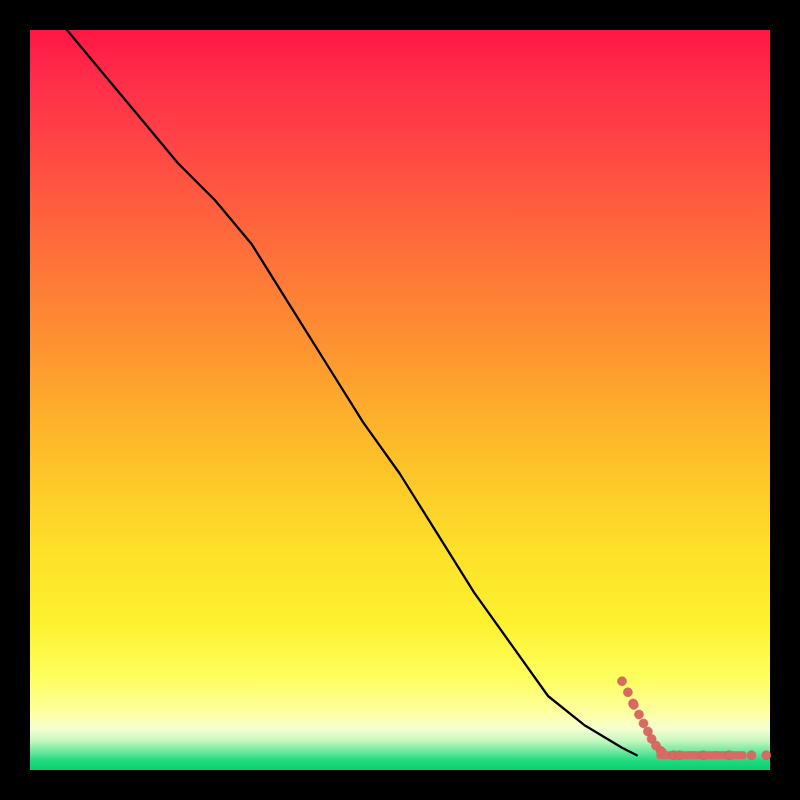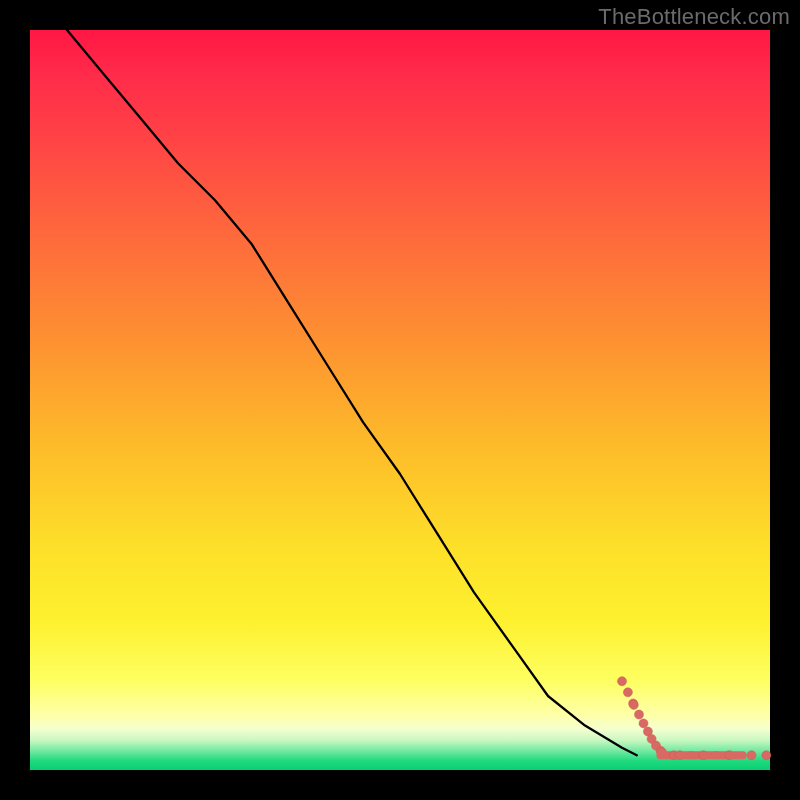--- a/index.html
+++ b/index.html
@@ -77,21 +77,20 @@
   .series-dash {
     stroke: #d96a63;
     stroke-width: 8;
     stroke-linecap: round;
   }
 </style>
 </head>
 <body>
 
 <div class="wrap">
-  <div class="watermark">TheBottleneck.com</div>
 
   <div class="plot-area">
     <svg class="overlay" viewBox="0 0 740 740">
       <path id="threshold-line-path" class="line-path" d="M37.0 0.0 L74.0 44.4 L111.0 88.8 L148.0 133.2 L185.0 170.2 L222.0 214.6 L259.0 273.8 L296.0 333.0 L333.0 392.2 L370.0 444.0 L407.0 503.2 L444.0 562.4 L481.0 614.2 L518.0 666.0 L555.0 695.6 L592.0 717.8 L606.8 725.2"></path>
       <g id="scatter-group">
           <circle cx="592.0" cy="651.2" r="4.5" class="series-dot"></circle>
           <circle cx="597.9" cy="662.3" r="4.5" class="series-dot"></circle>
           <circle cx="603.1" cy="673.4" r="4.5" class="series-dot"></circle>
           <circle cx="603.8" cy="674.9" r="4.5" class="series-dot"></circle>
           <circle cx="609.0" cy="684.5" r="4.5" class="series-dot"></circle>

